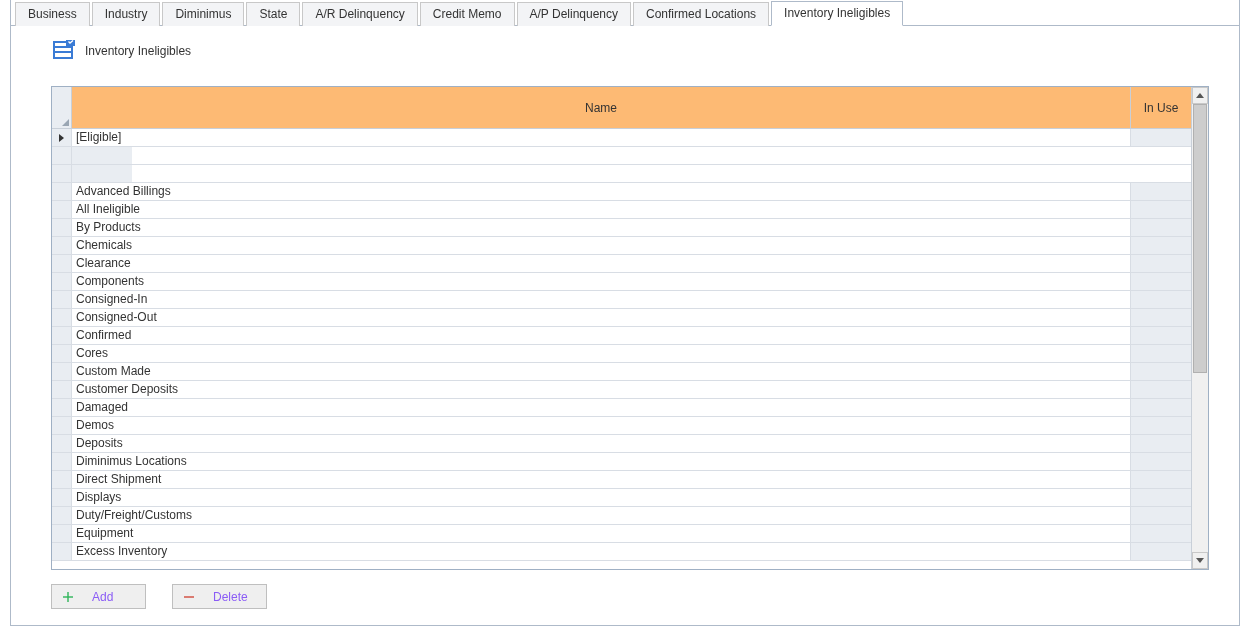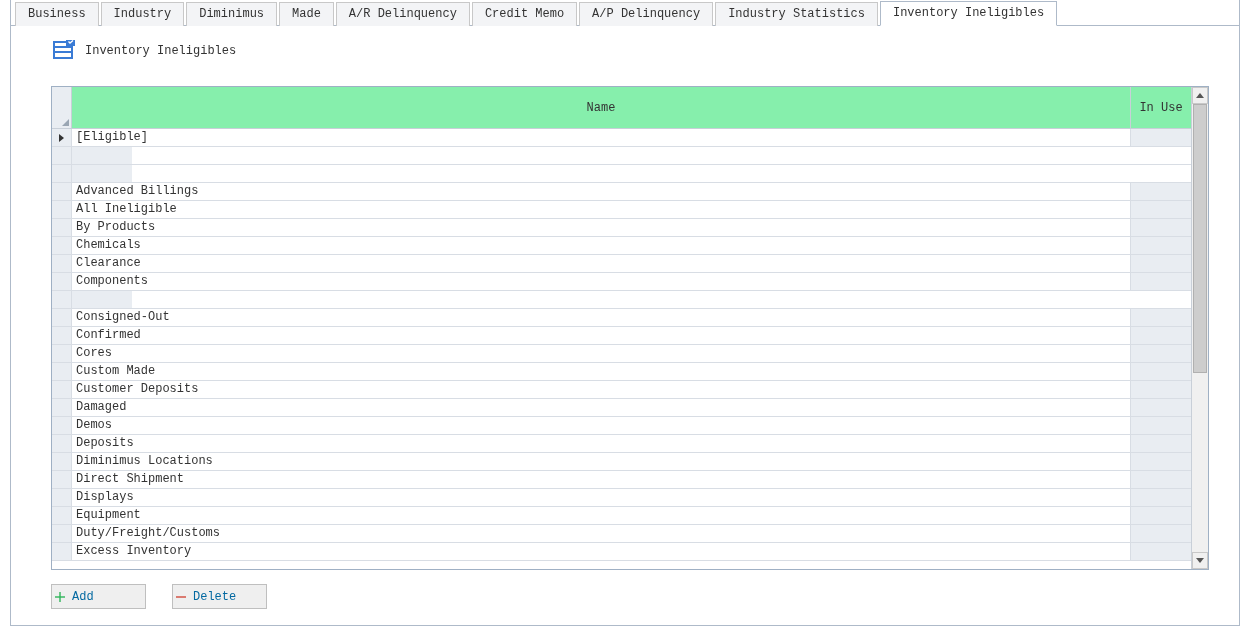--- a/index.html
+++ b/index.html
@@ -16,21 +16,20 @@
   }
   .outer {
     position: absolute;
     left: 10px;
     top: 0;
     right: 10px;
     bottom: 10px;
     border-left: 1px solid #aebac9;
     border-right: 1px solid #aebac9;
     border-bottom: 1px solid #aebac9;
-    font-family: Liberation Mono, monospace;
   }
   .tabs {
     display: flex;
     align-items: flex-end;
     height: 26px;
     background: #fff;
     padding-left: 4px;
     border-bottom: 1px solid #aebac9;
     gap: 0;
   }
@@ -81,21 +80,21 @@
     flex-direction: row;
   }
   .grid {
     flex: 1;
     display: flex;
     flex-direction: column;
     overflow: hidden;
   }
   .grid-header {
     display: flex;
-    background: #86efac;
+    background: #fdba74;
     border-bottom: 1px solid #c8cfd8;
     height: 42px;
   }
   .col-indicator {
     width: 20px;
     border-right: 1px solid #c8cfd8;
     background: #e9edf2;
     position: relative;
   }
   .col-indicator .corner {
@@ -189,41 +188,41 @@
     display: flex;
     gap: 26px;
   }
   .btn {
     width: 95px;
     height: 25px;
     background: #efefef;
     border: 1px solid #bfbfbf;
     display: flex;
     align-items: center;
-    padding: 0 2px;
-    gap: 6px;
+    padding: 0 10px;
+    gap: 18px;
     cursor: pointer;
-    color: #0369a1;
+    color: #8b5cf6;
     font-size: 12px;
   }
   .btn .ico { width:12px; display:flex; align-items:center; justify-content:center; }
 </style>
 </head>
 <body>
 
 <div class="outer">
   <div class="tabs" id="tab-strip">
       <div class="tab">Business</div>
       <div class="tab">Industry</div>
       <div class="tab">Diminimus</div>
-      <div class="tab">Made</div>
+      <div class="tab">State</div>
       <div class="tab">A/R Delinquency</div>
       <div class="tab">Credit Memo</div>
       <div class="tab">A/P Delinquency</div>
-      <div class="tab">Industry Statistics</div>
+      <div class="tab">Confirmed Locations</div>
       <div class="tab active">Inventory Ineligibles</div>
     </div>
 
   <div class="content">
     <div class="section-header">
       <span class="section-icon">
         <svg width="24" height="22" viewBox="0 0 24 22">
           <rect x="3" y="2" width="18" height="16" fill="none" stroke="#3a7bd5" stroke-width="2"></rect>
           <line x1="3" y1="7" x2="21" y2="7" stroke="#3a7bd5" stroke-width="2"></line>
           <line x1="3" y1="12" x2="21" y2="12" stroke="#3a7bd5" stroke-width="2"></line>
@@ -284,20 +283,21 @@
               <div class="cell-name">Clearance</div>
               <div class="cell-inuse"></div>
             </div>
             <div class="row">
               <div class="cell-indicator"></div>
               <div class="cell-name">Components</div>
               <div class="cell-inuse"></div>
             </div>
             <div class="row">
               <div class="cell-indicator"></div>
+              <div class="cell-name">Consigned-In</div>
               <div class="cell-inuse"></div>
             </div>
             <div class="row">
               <div class="cell-indicator"></div>
               <div class="cell-name">Consigned-Out</div>
               <div class="cell-inuse"></div>
             </div>
             <div class="row">
               <div class="cell-indicator"></div>
               <div class="cell-name">Confirmed</div>
@@ -343,26 +343,26 @@
               <div class="cell-name">Direct Shipment</div>
               <div class="cell-inuse"></div>
             </div>
             <div class="row">
               <div class="cell-indicator"></div>
               <div class="cell-name">Displays</div>
               <div class="cell-inuse"></div>
             </div>
             <div class="row">
               <div class="cell-indicator"></div>
+              <div class="cell-name">Duty/Freight/Customs</div>
+              <div class="cell-inuse"></div>
+            </div>
+            <div class="row">
+              <div class="cell-indicator"></div>
               <div class="cell-name">Equipment</div>
-              <div class="cell-inuse"></div>
-            </div>
-            <div class="row">
-              <div class="cell-indicator"></div>
-              <div class="cell-name">Duty/Freight/Customs</div>
               <div class="cell-inuse"></div>
             </div>
             <div class="row">
               <div class="cell-indicator"></div>
               <div class="cell-name">Excess Inventory</div>
               <div class="cell-inuse"></div>
             </div>
           </div>
       </div>
       <div class="vscroll">

